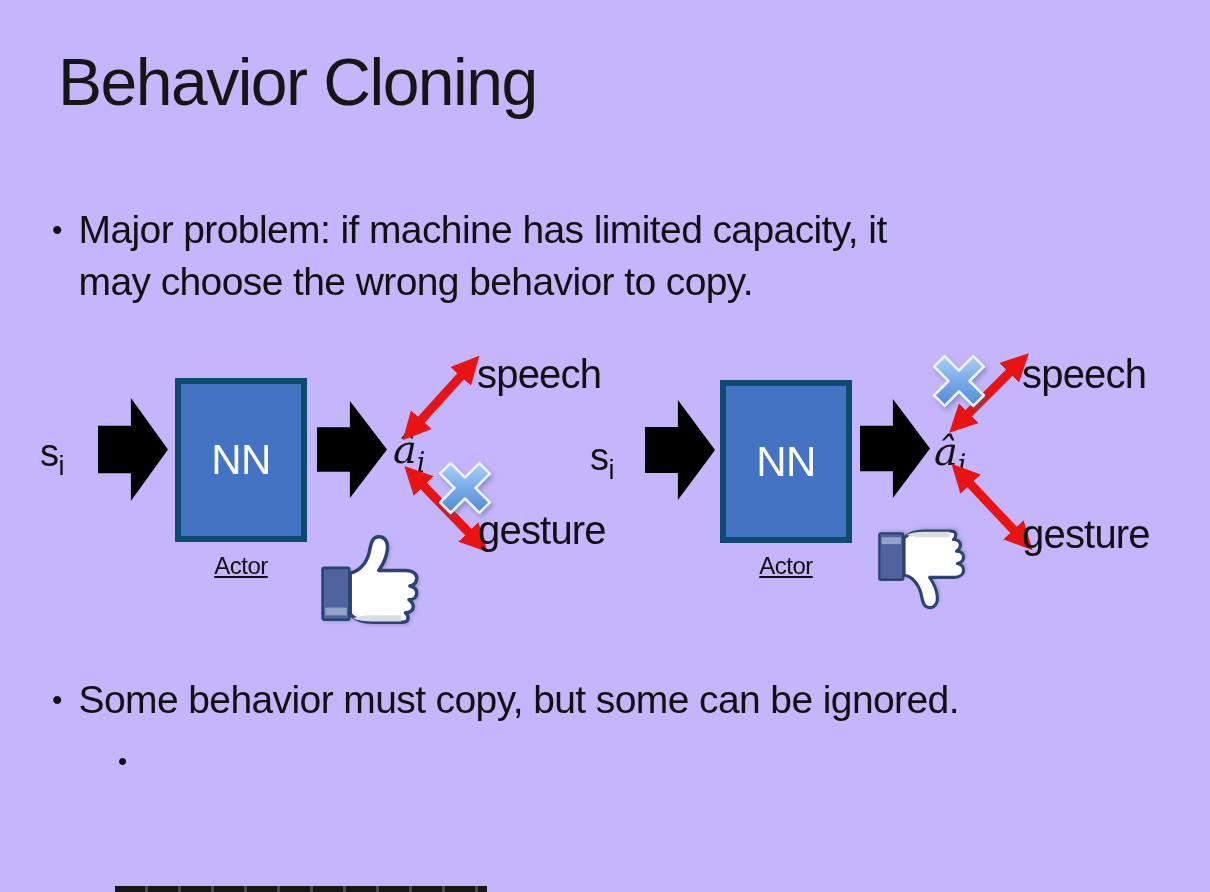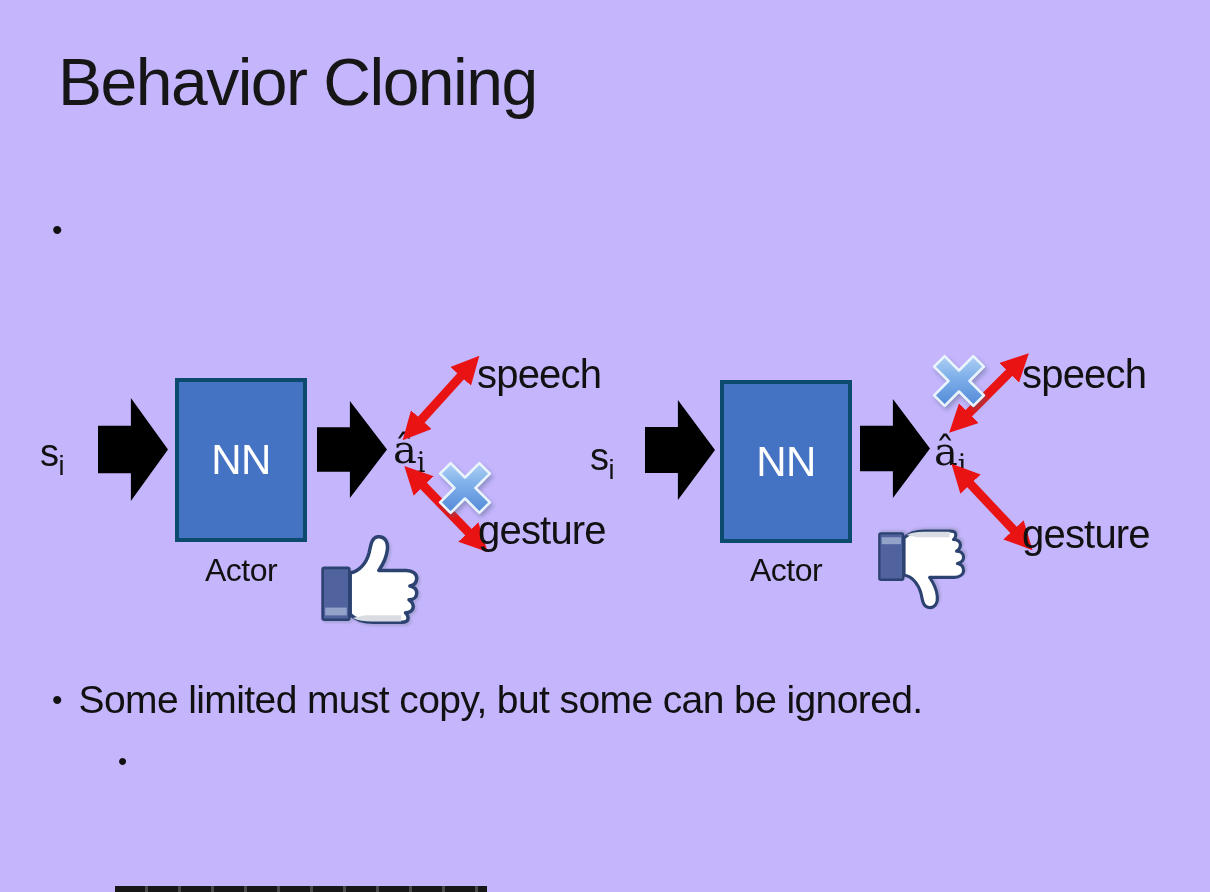--- a/index.html
+++ b/index.html
@@ -22,28 +22,28 @@
   .lvl1 .bullet-text { font-size:39px; line-height:52px; letter-spacing:-0.6px; white-space:pre-line; }
   .lvl2 .bullet-dot { font-size:26px; line-height:50px; margin-right:14px; }
   .lvl2 .bullet-text { font-size:37px; line-height:50px; letter-spacing:-0.6px; }
 
   #bullet-main { left:52px; top:204px; width:1050px; }
   #bullet-some { left:52px; top:674px; width:1100px; }
   #bullet-sup  { left:118px; top:736px; width:1000px; }
 
   
   .nn-box {
-    background:#4573c4; border:4px solid #0c4a6e; display:flex;
+    background:#4573c4; border:6px solid #0c4a6e; display:flex;
     align-items:center; justify-content:center; box-sizing:border-box;
   }
   .nn-label { color:#ffffff; font-size:42px; letter-spacing:-0.5px; }
-  .actor-label { font-size:32px; letter-spacing:-0.5px; text-align:center; }
+  .actor-label { font-size:24px; letter-spacing:-0.5px; text-align:center;text-decoration:underline; }
   .io-label { font-size:38px; letter-spacing:-0.5px; }
   .io-label sub { font-size:27px; }
-  .ahat { font-family:"DejaVu Serif", serif; font-size:40px; }
+  .ahat { font-family:"DejaVu Serif", serif; font-style:italic; font-size:40px; }
   .ahat sub { font-size:27px; }
   .sg-label { font-size:40px; letter-spacing:-0.8px; white-space:nowrap; }
 
   .barrow { background:#000;
     clip-path:polygon(0% 27%, 47% 27%, 47% 0%, 100% 50%, 47% 100%, 47% 73%, 0% 73%);
   }
   .redline { stroke:#e91313; stroke-width:9; }
   .xicon { filter:drop-shadow(2px 3px 2px rgba(80,100,130,.45)); }
   .thumb  { filter:drop-shadow(2px 2px 1px rgba(120,130,150,.35)); }
 
@@ -67,20 +67,22 @@
     </linearGradient>
   </defs>
 </svg>
 
 <div id="slide">
 
   <div id="title" class="abs">Behavior Cloning</div>
 
   <div id="bullet-main" class="abs bullet-row lvl1">
     <span class="bullet-dot">•</span>
+    <span class="bullet-text">Major problem: if machine has limited capacity, it
+may choose the wrong behavior to copy.</span>
   </div>
 
   <div>
     <div class="abs io-label" style="left:40px; top:432px;"><span>s</span><sub>i</sub></div>
 
     <div class="abs barrow" style="left:98px; top:398px; width:70px; height:103px;"></div>
 
     <div class="abs nn-box" style="left:175px; top:378px; width:132px; height:164px;">
       <span class="nn-label">NN</span>
     </div>
@@ -147,20 +149,20 @@
     <svg class="abs thumb" style="left:877px; top:526px; transform:scaleY(-1);" width="102" height="92" viewBox="0 0 132 112">
       <path d="M35,100 L35,52 C46,50 54,40 57,28 C59,18 60,11 67,10 C75,9 79,16 78,25 C77,34 73,42 68,49 L100,49 C107,49 112,53 112,58 C112,63 109,66 104,67 C109,68 112,71 112,75 C112,80 108,83 103,83 C106,85 108,88 108,91 C108,95 104,98 99,98 C101,100 102,102 102,104 C102,107 99,109 94,109 L62,109 C50,109 41,106 35,100 Z" fill="#ffffff" stroke="#2c4270" stroke-width="4" stroke-linejoin="round"></path>
       <path d="M38,104 C44,107 52,108 60,108 L94,108 L94,101 L52,101 Z" fill="#d9dde3"></path>
       <rect x="3" y="46" width="31" height="60" rx="2" fill="#50639e" stroke="#2c4270" stroke-width="3"></rect>
       <rect x="6" y="92" width="25" height="9" fill="#93a2c8"></rect>
     </svg>
   </div>
 
   <div id="bullet-some" class="abs bullet-row lvl1">
     <span class="bullet-dot">•</span>
-    <span class="bullet-text">Some limited must copy, but some can be ignored.</span>
+    <span class="bullet-text">Some behavior must copy, but some can be ignored.</span>
   </div>
   <div id="bullet-sup" class="abs bullet-row lvl2">
     <span class="bullet-dot">•</span>
   </div>
 
   <div id="bottom-cut" class="abs"></div>
 </div>
 
 </body></html>

